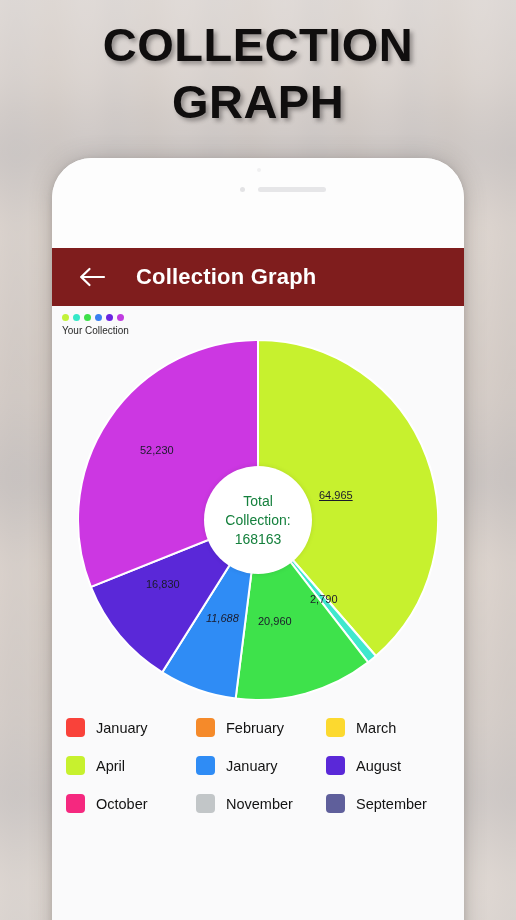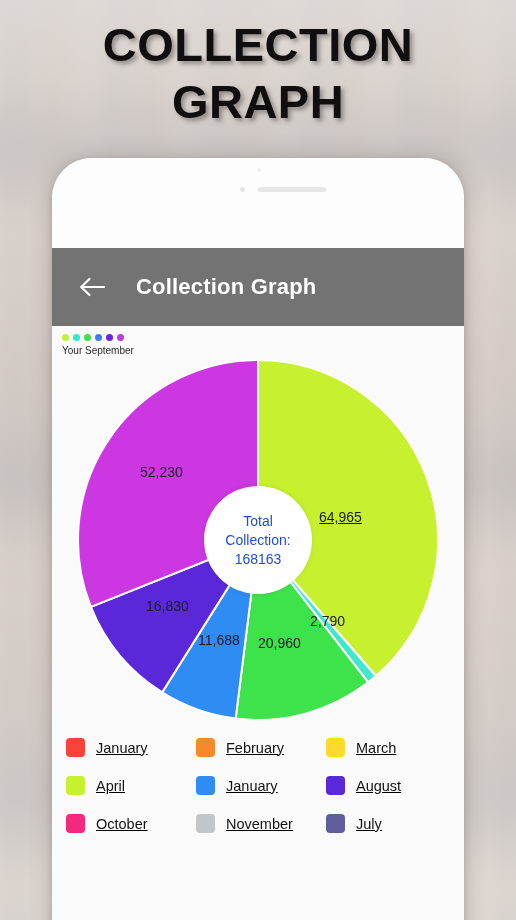--- a/index.html
+++ b/index.html
@@ -125,22 +125,22 @@
   }
 
   
   #app {
     background: #fafafb;
     height: 700px;
     overflow: hidden;
   }
 
   #appbar {
-    height: 78px;
-    background: #737373;
+    height: 58px;
+    background: #7f1d1d;
     display: flex;
     align-items: center;
     padding: 0 0 0 26px;
   }
   #back-arrow {
     width: 28px; height: 22px;
     flex: none;
     display: block;
   }
   #appbar-title {
@@ -182,48 +182,47 @@
     width: 108px; height: 108px;
     border-radius: 50%;
     background: #ffffff;
     display: flex;
     flex-direction: column;
     align-items: center;
     justify-content: center;
     box-shadow: 0 0 5px rgba(0,0,0,0.10);
   }
   .hole-line {
-    color: #1d4ed8;
+    color: #15803d;
     font-size: 14px;
     line-height: 19px;
     text-align: center;
   }
 
   .slice-label {
     position: absolute;
-    font-size: 14px;
+    font-size: 11px;
     color: #1b1b2b;
     white-space: nowrap;
     pointer-events: none;
   }
 
   
   #legend {
     padding: 18px 0 0 0;
     display: grid;
     grid-template-columns: repeat(3, 1fr);
     row-gap: 19px;
     padding-left: 14px;
     padding-right: 8px;
   }
   .legend-item {
     display: flex;
     align-items: center;
     gap: 11px;
-    text-decoration: underline;
   }
   .legend-swatch {
     width: 19px; height: 19px;
     border-radius: 4px;
     flex: none;
   }
   .legend-label {
     font-size: 14.5px;
     color: #131313;
   }
@@ -260,42 +259,42 @@
       </div>
 
       <div id="chart-legend-dots">
           <div class="mini-dot" style="background: rgb(195, 242, 58);"></div>
           <div class="mini-dot" style="background: rgb(53, 232, 200);"></div>
           <div class="mini-dot" style="background: rgb(62, 224, 74);"></div>
           <div class="mini-dot" style="background: rgb(58, 127, 240);"></div>
           <div class="mini-dot" style="background: rgb(106, 36, 224);"></div>
           <div class="mini-dot" style="background: rgb(192, 60, 224);"></div>
         </div>
-      <div id="series-label">Your September</div>
+      <div id="series-label">Your Collection</div>
 
       <div id="pie-wrap">
         <svg id="pie-svg" viewBox="0 0 360 360">
           <g id="pie-slices">
               <path d="M 180 180 L 180 0 A 180 180 0 0 1 297.9108538903652 316.0037886782752 Z" fill="#c7f12e" stroke="#ffffff" stroke-width="2"></path>
               <path d="M 180 180 L 297.9108538903652 316.0037886782752 A 180 180 0 0 1 290.1605046564274 322.3540066659216 Z" fill="#3fe8cd" stroke="#ffffff" stroke-width="2"></path>
               <path d="M 180 180 L 290.1605046564274 322.3540066659216 A 180 180 0 0 1 157.63860328311304 358.6056212353631 Z" fill="#3ee24b" stroke="#ffffff" stroke-width="2"></path>
               <path d="M 180 180 L 157.63860328311304 358.6056212353631 A 180 180 0 0 1 84.19467225958054 332.38549529581485 Z" fill="#2f8cf5" stroke="#ffffff" stroke-width="2"></path>
               <path d="M 180 180 L 84.19467225958054 332.38549529581485 A 180 180 0 0 1 12.887656308633154 246.88396359351384 Z" fill="#5a28d8" stroke="#ffffff" stroke-width="2"></path>
               <path d="M 180 180 L 12.887656308633154 246.88396359351384 A 180 180 0 0 1 179.99999999999997 0 Z" fill="#cc37e2" stroke="#ffffff" stroke-width="2"></path>
             </g>
         </svg>
         <div id="donut-hole">
           <div class="hole-line">Total</div>
           <div class="hole-line">Collection:</div>
           <div class="hole-line">168163</div>
         </div>
       <div class="slice-label" style="left: 241px; top: 149px; text-decoration: underline;">64,965</div>
           <div class="slice-label" style="left: 232px; top: 253px;">2,790</div>
           <div class="slice-label" style="left: 180px; top: 275px;">20,960</div>
-          <div class="slice-label" style="left: 120px; top: 272px;">11,688</div>
+          <div class="slice-label" style="left: 128px; top: 272px; font-style: italic;">11,688</div>
           <div class="slice-label" style="left: 68px; top: 238px;">16,830</div>
           <div class="slice-label" style="left: 62px; top: 104px;">52,230</div>
         </div>
 
       <div id="legend">
           <div class="legend-item">
             <div class="legend-swatch" style="background: rgb(249, 66, 58);"></div>
             <div class="legend-label">January</div>
           </div>
           <div class="legend-item">
@@ -321,19 +320,19 @@
           <div class="legend-item">
             <div class="legend-swatch" style="background: rgb(245, 40, 127);"></div>
             <div class="legend-label">October</div>
           </div>
           <div class="legend-item">
             <div class="legend-swatch" style="background: rgb(194, 198, 200);"></div>
             <div class="legend-label">November</div>
           </div>
           <div class="legend-item">
             <div class="legend-swatch" style="background: rgb(95, 95, 155);"></div>
-            <div class="legend-label">July</div>
+            <div class="legend-label">September</div>
           </div>
         </div>
 
     </div>
   </div>
 </div>
 
 </body></html>

